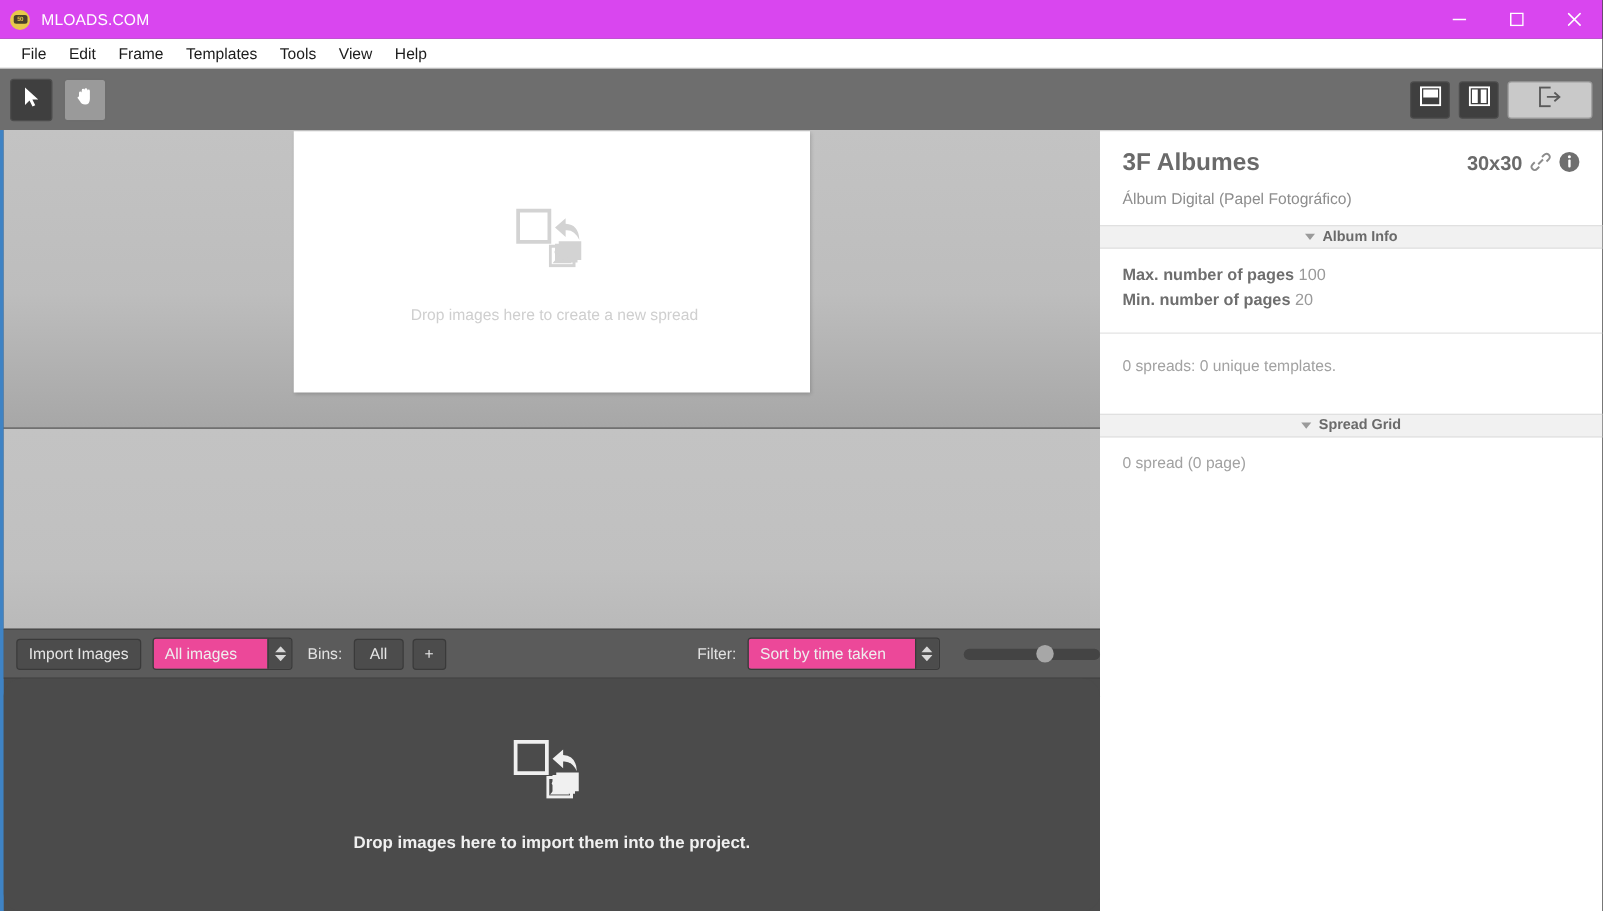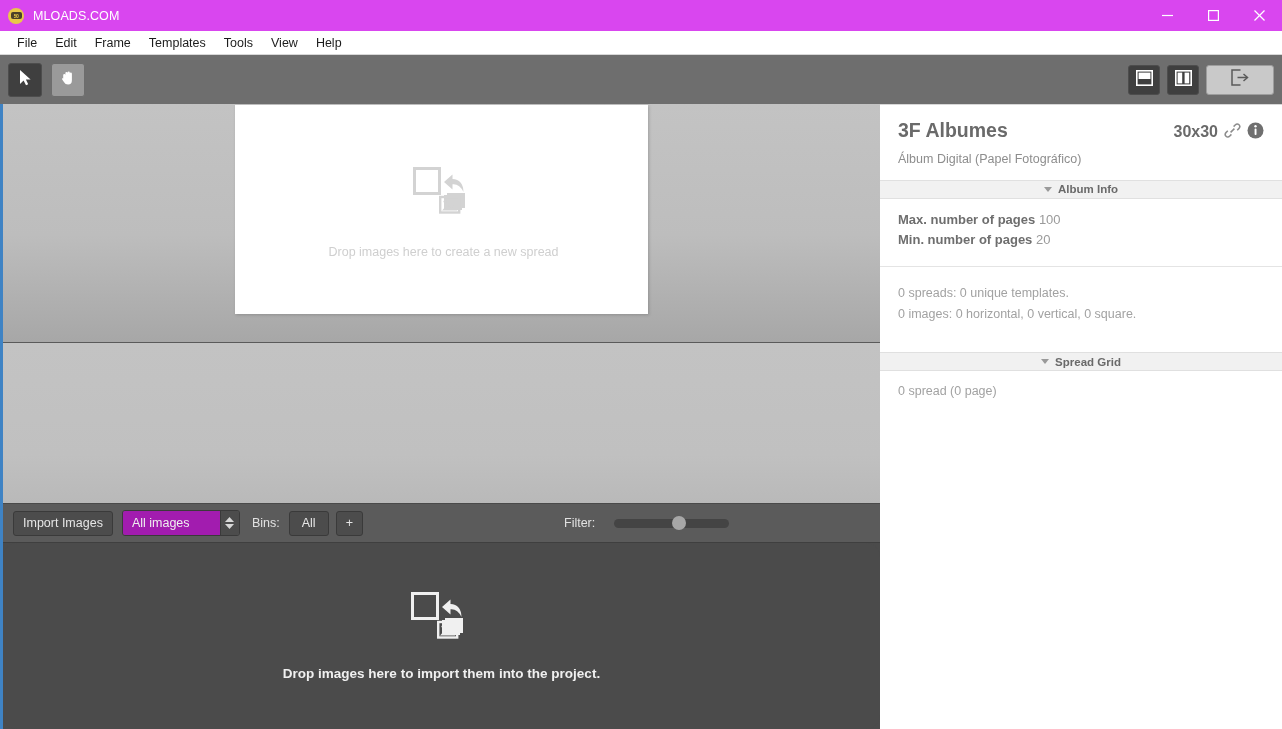--- a/index.html
+++ b/index.html
@@ -139,21 +139,21 @@
   .btn-dark {
     background: #4c4c4c; border: 1px solid #3a3a3a; border-radius: 3px;
     color: #e6e6e6; font-size: 12.5px; height: 25px;
     display: flex; align-items: center; padding: 0 9px; white-space: nowrap;
   }
   .combo {
     display: flex; align-items: stretch; height: 26px;
     border: 1px solid #3a3a3a; border-radius: 3px; overflow: hidden;
   }
   .combo .val {
-    background: #a21caf; color: #efefef; font-size: 12.5px;
+    background: #ec4899; color: #efefef; font-size: 12.5px;
     display: flex; align-items: center; padding: 0 9px;
   }
   .combo .spin {
     background: #4c4c4c; width: 19px;
     display: flex; flex-direction: column; align-items: center; justify-content: center;
     border-left: 1px solid #3a3a3a; gap: 2px;
   }
   .lbl { color: #e2e2e2; font-size: 12.5px; }
   .slider { position: relative; width: 115px; height: 26px; display: flex; align-items: center; }
   .slider .track {
@@ -340,20 +340,31 @@
             </svg>
         </div>
       </div>
 
       <div class="lbl" style="margin-left:12px;">Bins:</div>
       <div class="btn-dark" style="margin-left:9px; min-width:40px; justify-content:center;">All</div>
       <div class="btn-dark" style="margin-left:7px; min-width:25px; justify-content:center;">+</div>
 
       <div class="lbl" style="margin-left:201px;">Filter:</div>
 
+      <div class="combo" style="margin-left:9px; width:162px;">
+        <div class="val" style="flex:1;">Sort by time taken</div>
+        <div class="spin">
+          <svg width="9" height="5" viewBox="0 0 9 5">
+              <path d="M4.5 0 L9 5 L0 5 Z" fill="#d8d8d8"></path>
+            </svg>
+          <svg width="9" height="5" viewBox="0 0 9 5">
+              <path d="M4.5 5 L0 0 L9 0 Z" fill="#d8d8d8"></path>
+            </svg>
+        </div>
+      </div>
 
       <div class="slider" style="margin-left:19px;">
         <div class="track"></div>
         <div class="knob"></div>
       </div>
     </div>
 
     <div class="tray">
       <div class="drop-icon" style="color:#f0f0f0;">
         <div class="sq"></div>
@@ -414,21 +425,20 @@
       <div class="kv">
         <span class="k">Min. number of pages</span>
         <span class="v">20</span>
       </div>
     </div>
 
     <div class="hr"></div>
 
     <div class="rp-stats">
       <div>0 spreads:  0 unique templates.</div>
-      <div>0 images:  0 horizontal, 0 vertical, 0 square.</div>
     </div>
 
     <div class="section-head" style="margin-top:26px;">
       <span class="caret"></span>
       <span>Spread Grid</span>
     </div>
 
     <div class="rp-grid-body">0 spread (0 page)</div>
   </div>
 </div>

